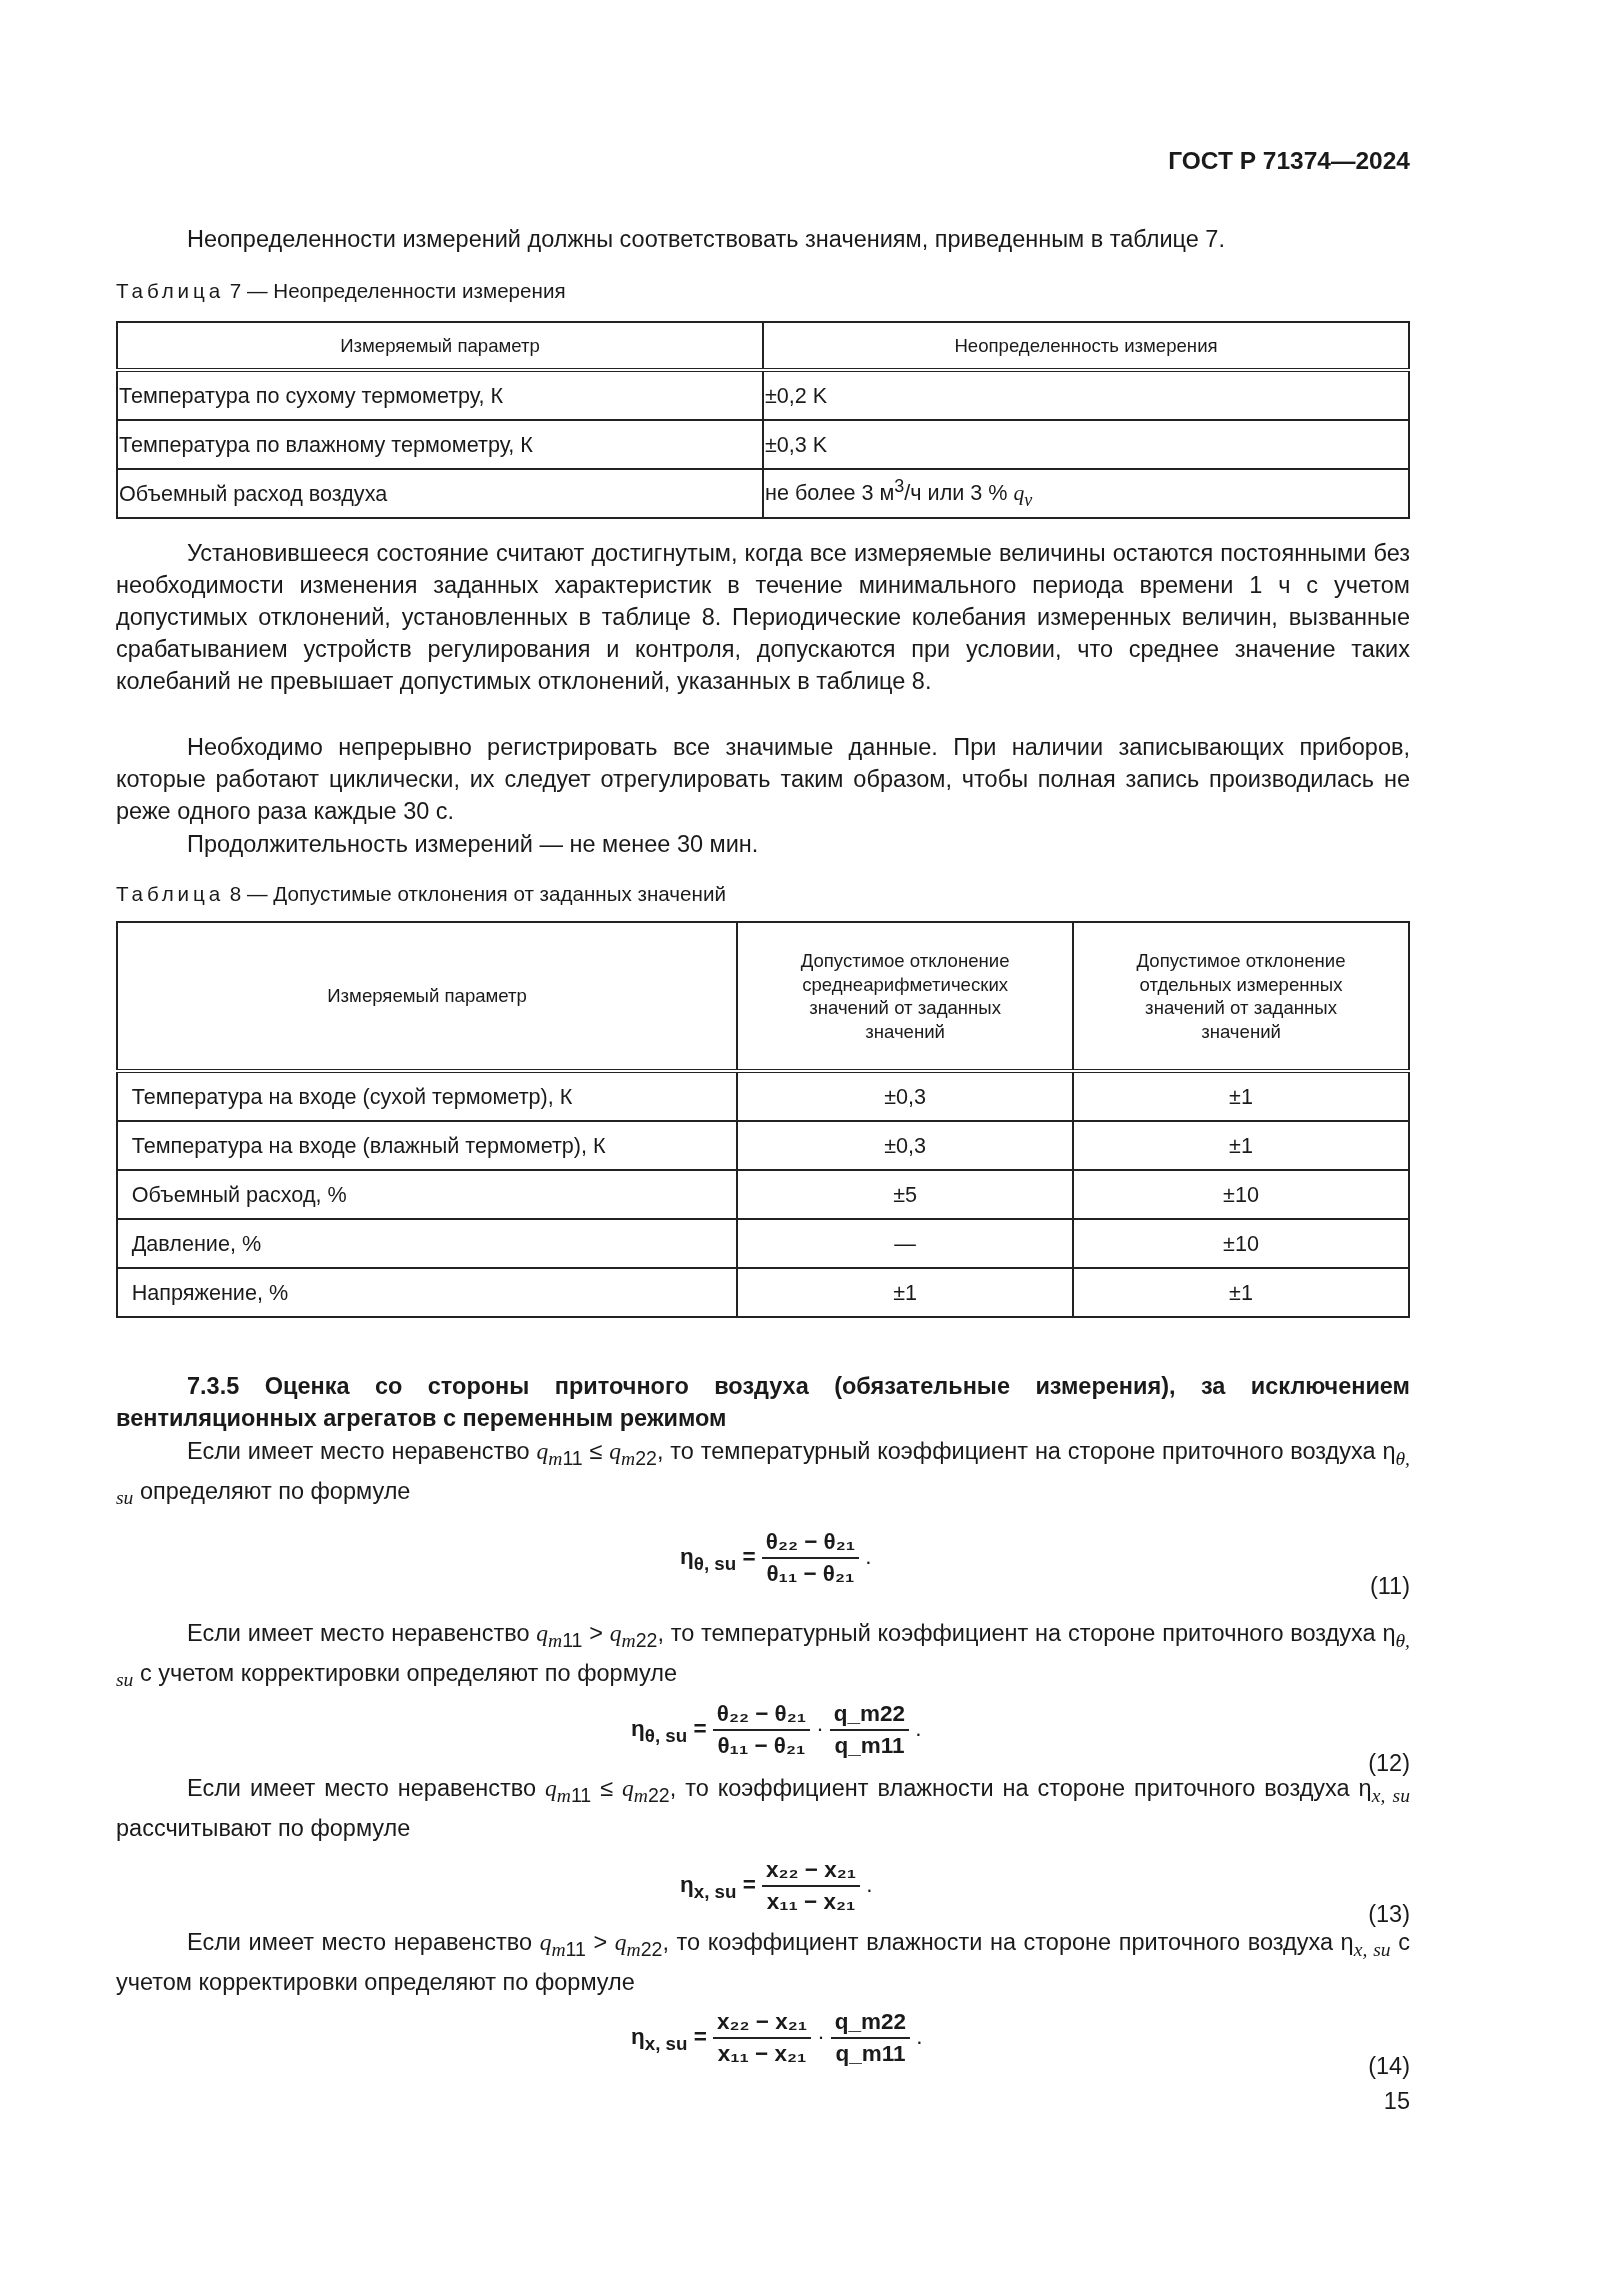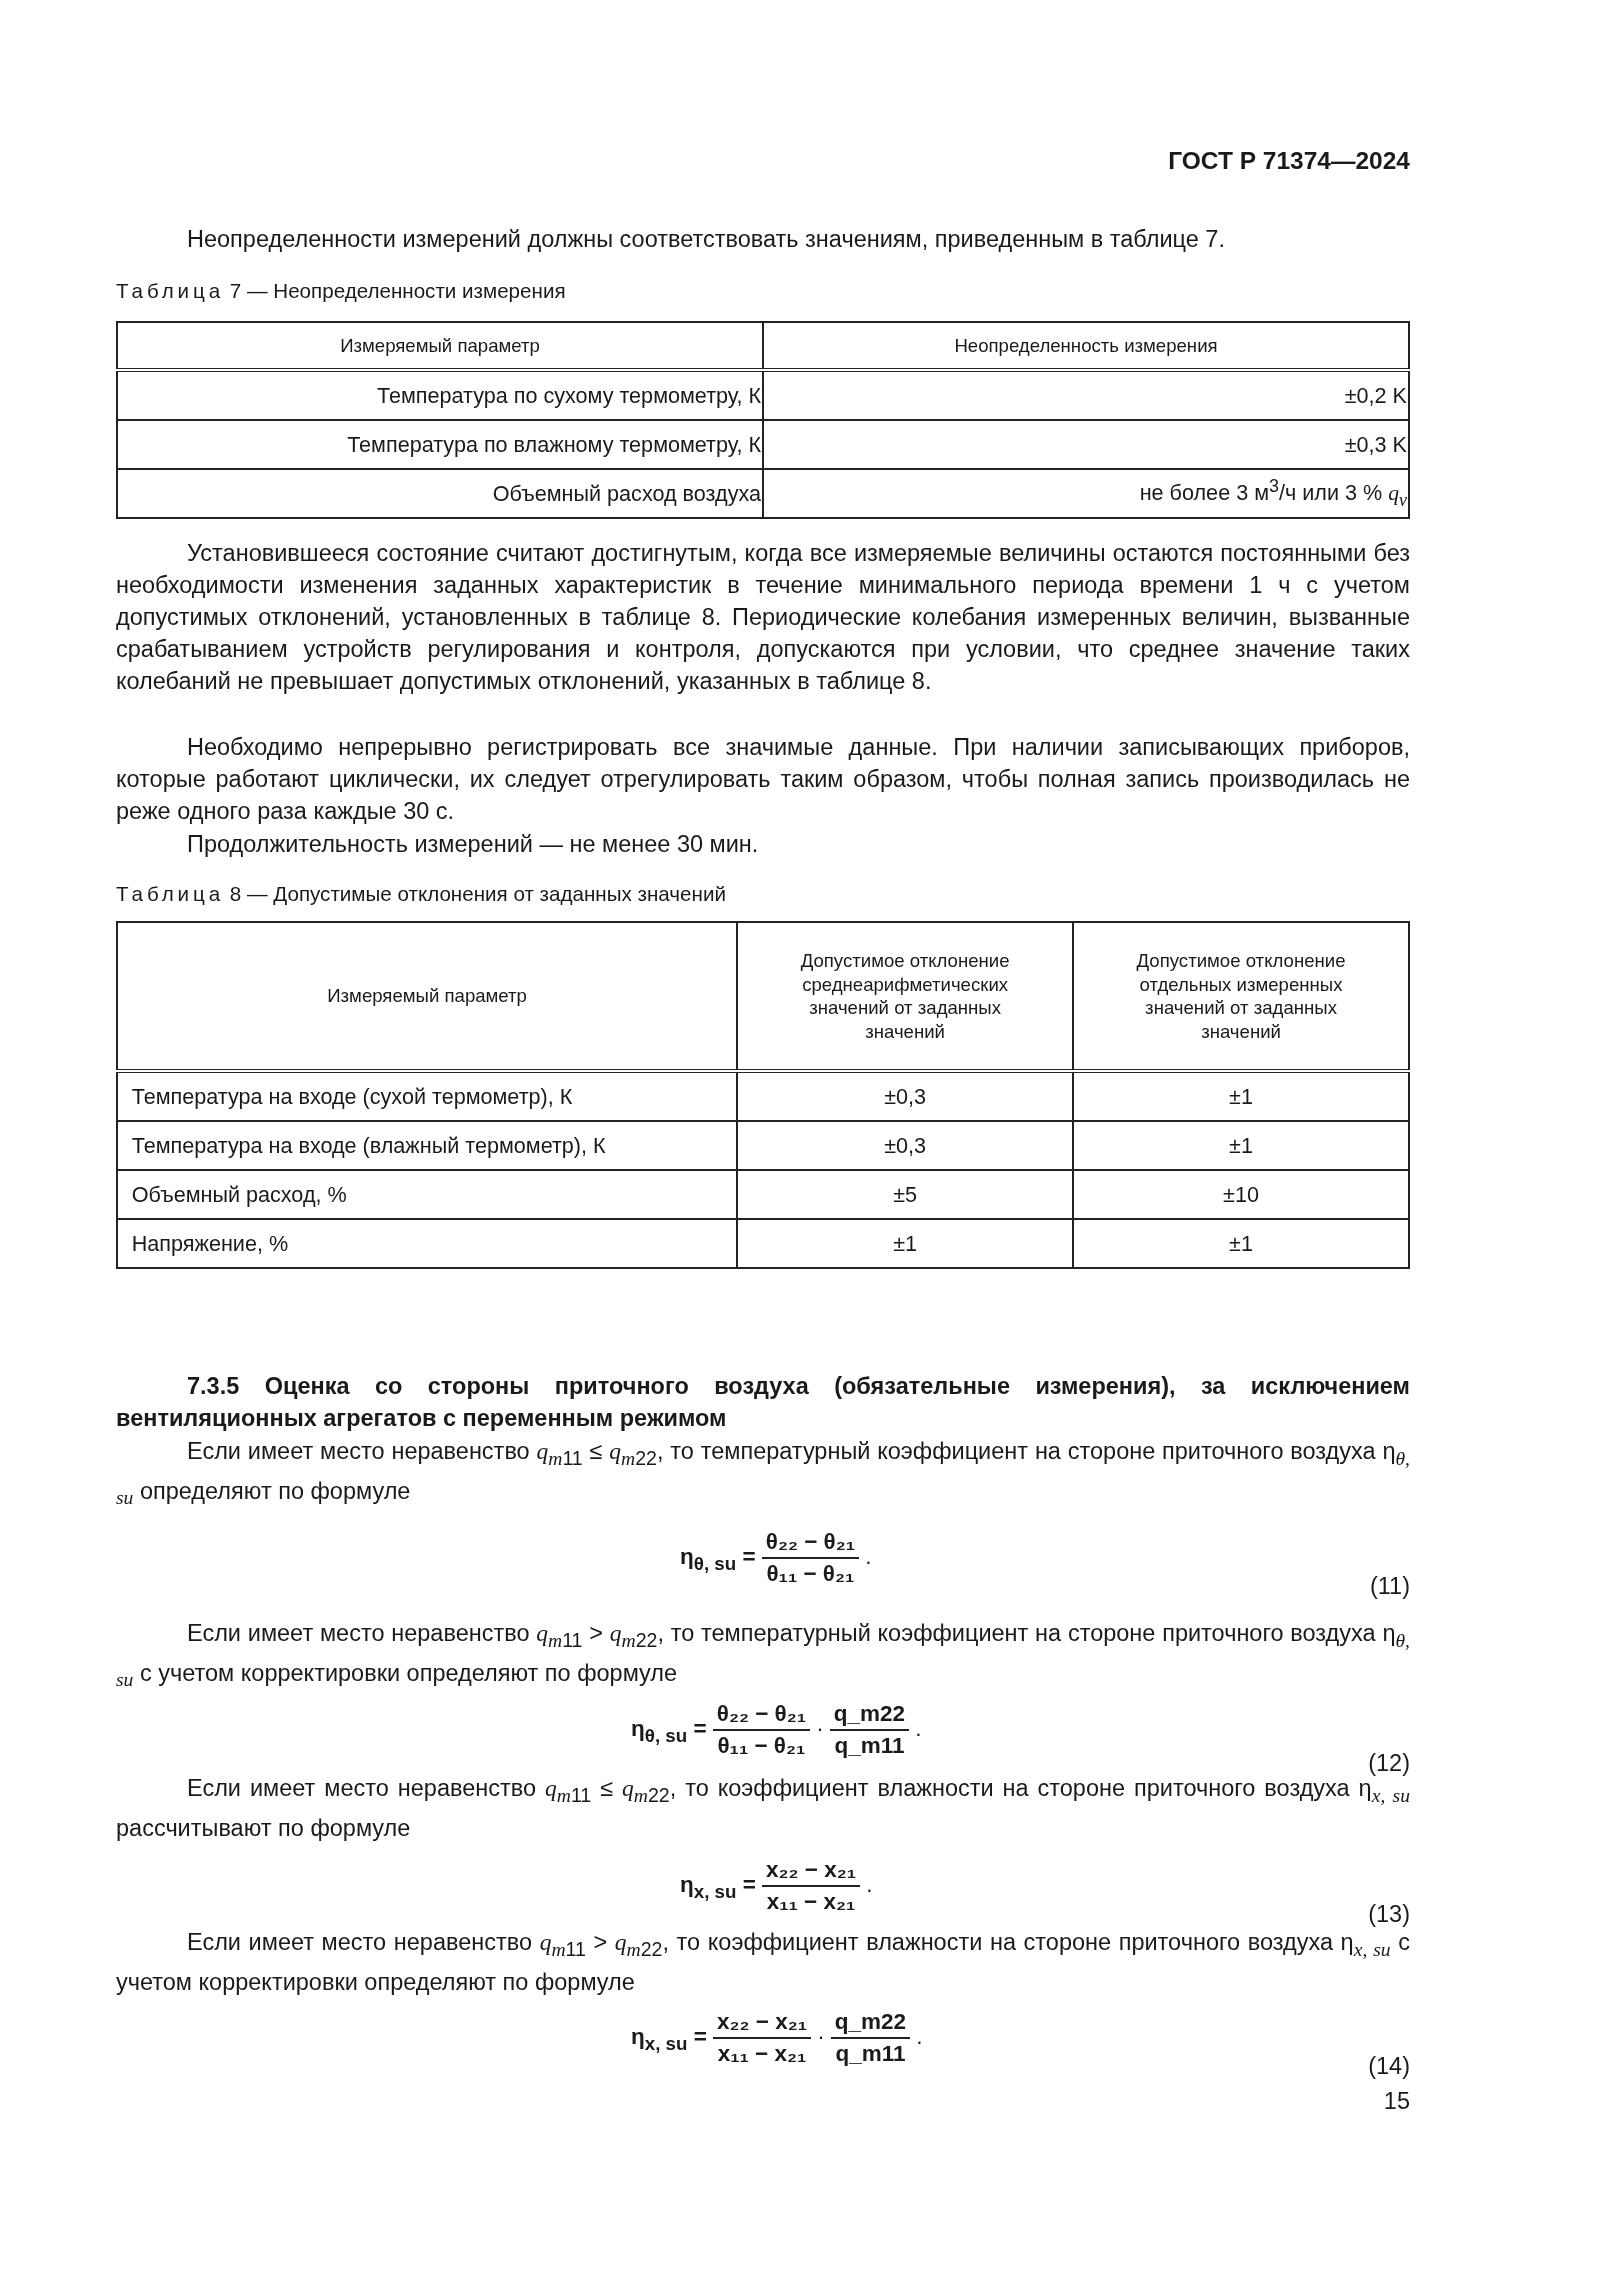--- a/index.html
+++ b/index.html
@@ -5,21 +5,21 @@
   html,body{margin:0;padding:0;background:#fff;}
   body{width:1621px;height:2293px;position:relative;font-family:"Liberation Sans",sans-serif;color:#1a1a1a;overflow:hidden;}
   .page{position:absolute;left:116px;top:0;width:1294px;}
   .hdr{position:absolute;top:147px;right:0;font-weight:bold;font-size:24.5px;}
   .p{font-size:23.5px;line-height:32px;text-align:justify;margin:0;}
   .ind{text-indent:71px;}
   .cap{font-size:20.6px;}
   .cap .sp{letter-spacing:3.9px;}
   table{border-collapse:collapse;width:100%;font-size:20.6px;}
   td,th{border:2px solid #222;font-weight:normal;}
-  .t7 td{height:45px;text-align:right;font-size:21.6px;margin-top:28px;}
+  .t7 td{height:45px;text-align:left;font-size:21.6px;margin-top:28px;}
   .t7 th{height:43px;font-size:18.6px;}
   .dbl{border-bottom:4.9px double #222 !important;}
   .t8 th{font-size:18.6px;line-height:23.5px;height:114px;}
   .t8 td{height:45px;font-size:21.6px;}
   .t8 td.l{text-align:left;padding-left:13.7px;}
   .t8 td.c{text-align:center;}
   .abs{position:absolute;left:0;width:1294px;}
   .f{position:absolute;font-family:"Liberation Sans",sans-serif;font-size:22.5px;}
   .frac{display:inline-block;vertical-align:middle;text-align:center;}
   .frac .n{display:block;border-bottom:2px solid #222;padding:0 3.9px 2px;font-weight:bold;}
@@ -86,20 +86,25 @@
           <td class="l">Температура на входе (влажный термометр), К</td>
           <td class="c">±0,3</td>
           <td class="c">±1</td>
         </tr>
     <tr>
           <td class="l">Объемный расход, %</td>
           <td class="c">±5</td>
           <td class="c">±10</td>
         </tr>
     <tr>
+          <td class="l">Давление, %</td>
+          <td class="c">—</td>
+          <td class="c">±10</td>
+        </tr>
+    <tr>
           <td class="l">Напряжение, %</td>
           <td class="c">±1</td>
           <td class="c">±1</td>
         </tr>
   </tbody>
     </table>
 
   <p class="p ind abs" style="top:1370px;font-weight:bold">7.3.5 Оценка со стороны приточного воздуха (обязательные измерения), за исключением вентиляционных агрегатов с переменным режимом</p>
 
   <p class="p ind abs" style="top:1435px">

